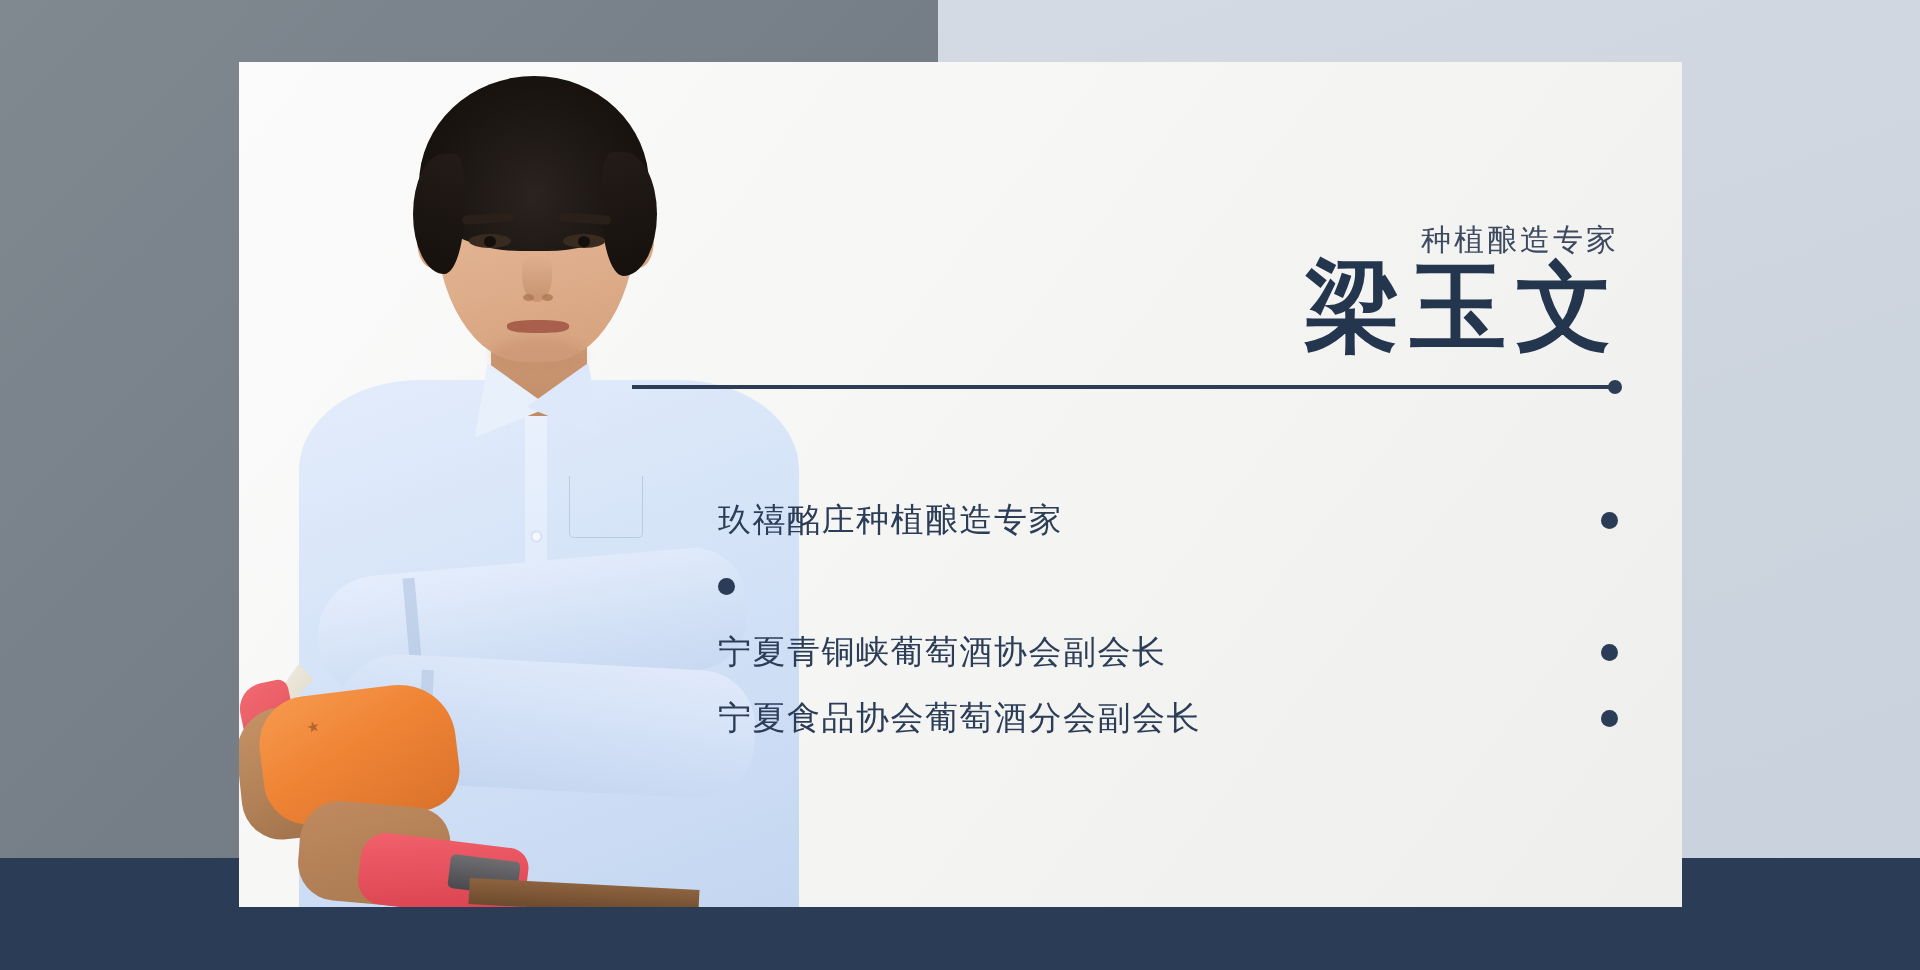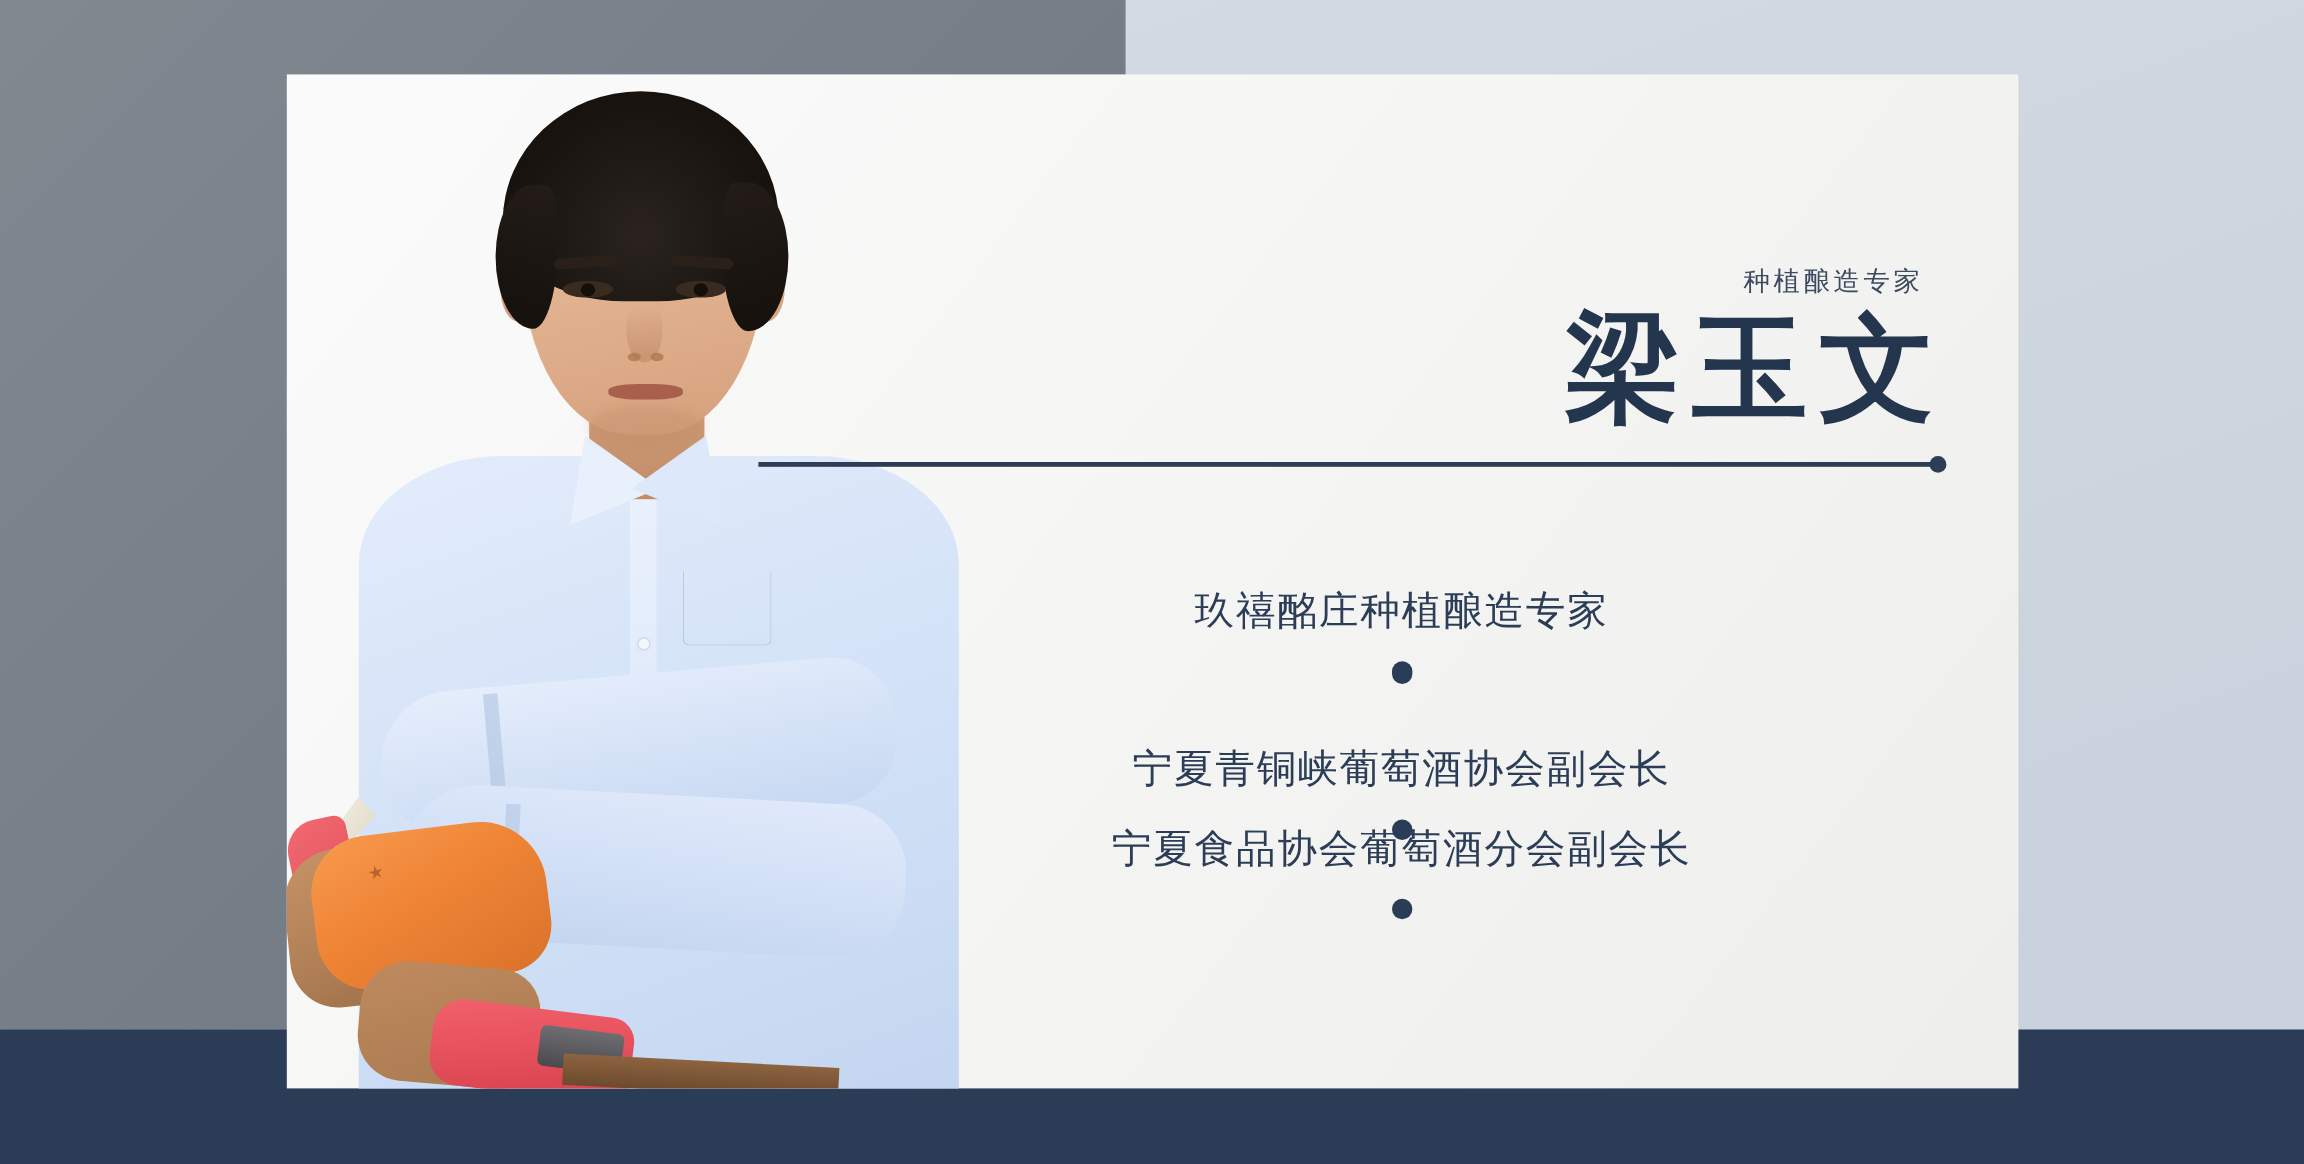--- a/index.html
+++ b/index.html
@@ -175,40 +175,40 @@
     background:radial-gradient(circle at 40% 35%,#9a9a9e,#5d5d61);
     border-radius:50%;
   }
   .pt-belt {
     position:absolute; left:230px; top:822px; width:230px; height:26px;
     background:linear-gradient(180deg,#8d6340,#6c4a2d); transform:rotate(3deg);
   }
 
   
   .subtitle {
-    position:absolute; right:79px; top:158px;
-    font-size:22px; letter-spacing:3px; color:#3d4a60; white-space:nowrap;
+    position:absolute; right:63px; top:158px;
+    font-size:30px; letter-spacing:3px; color:#3d4a60; white-space:nowrap;
   }
   .name {
     position:absolute; right:60px; top:196px;
     font-family:"Liberation Serif","DejaVu Serif",serif;
     font-size:96px; font-weight:700; letter-spacing:10px;
     color:#24354e; white-space:nowrap; line-height:1.05;
   }
 
   .divider-wrap { position:absolute; left:393px; top:318px; width:990px; height:14px; }
   .divider-line { position:absolute; left:0; top:5px; width:978px; height:4px;
     background:#2c3d55; }
   .divider-dot { position:absolute; right:0; top:0; width:14px; height:14px;
     background:#2c3d55; border-radius:50%; }
 
   .credentials { position:absolute; right:64px; top:425px; width:900px; }
   .cred-row {
-    display:flex; align-items:center; justify-content:flex-start;
-    gap:19px; height:66px;flex-direction:column;
+    display:flex; align-items:center; justify-content:space-between;
+    gap:19px; height:66px;
   }
   .cred-text {
     font-size:33px; letter-spacing:1.5px; color:#2b3d57; white-space:nowrap;
   }
   .cred-dot {
     width:17px; height:17px; border-radius:50%; background:#2a3c56; flex:0 0 auto;
   }
 </style>
 </head>
 <body>

